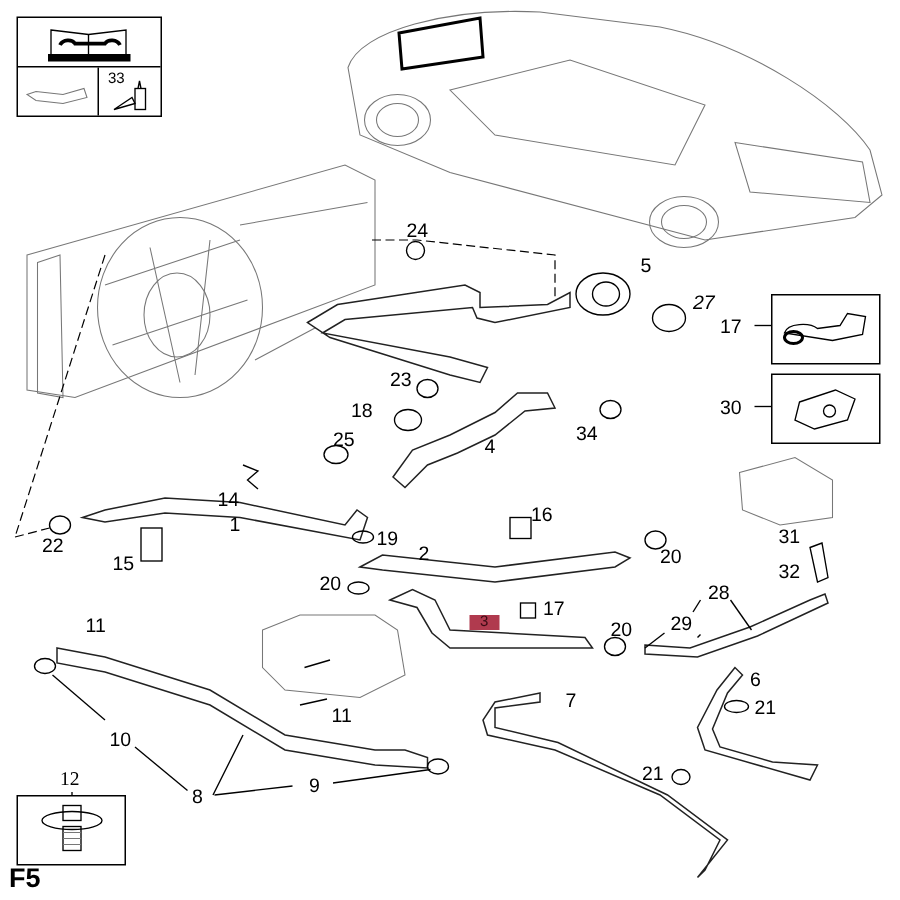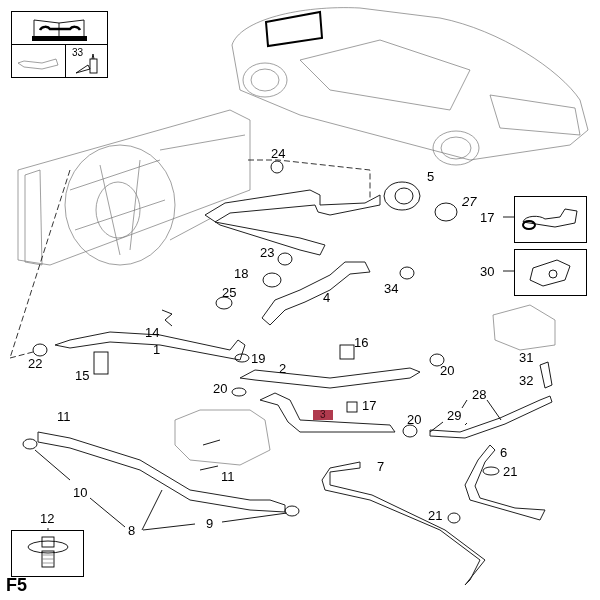--- a/index.html
+++ b/index.html
@@ -177,17 +177,17 @@
 <span class="lbl hl" style="left:313px;top:410px;">3</span>
 <span class="lbl" style="left:447px;top:410px;">29</span>
 <span class="lbl" style="left:407px;top:414px;">20</span>
 <span class="lbl" style="left:57px;top:411px;">11</span>
 <span class="lbl" style="left:500px;top:447px;">6</span>
 <span class="lbl" style="left:377px;top:461px;">7</span>
 <span class="lbl" style="left:503px;top:466px;">21</span>
 <span class="lbl" style="left:221px;top:471px;text-align:center;">11</span>
 <span class="lbl" style="left:73px;top:487px;">10</span>
 <span class="lbl" style="left:428px;top:510px;">21</span>
-<span class="lbl" style="left:40px;top:513px;">12</span>
+<span class="lbl" style="left:40px;top:513px;font-family:Liberation Serif, serif;">12</span>
 <span class="lbl" style="left:206px;top:518px;">9</span>
 <span class="lbl" style="left:128px;top:525px;">8</span>
 
 <div class="sheet">F5</div>
 
 </body></html>

